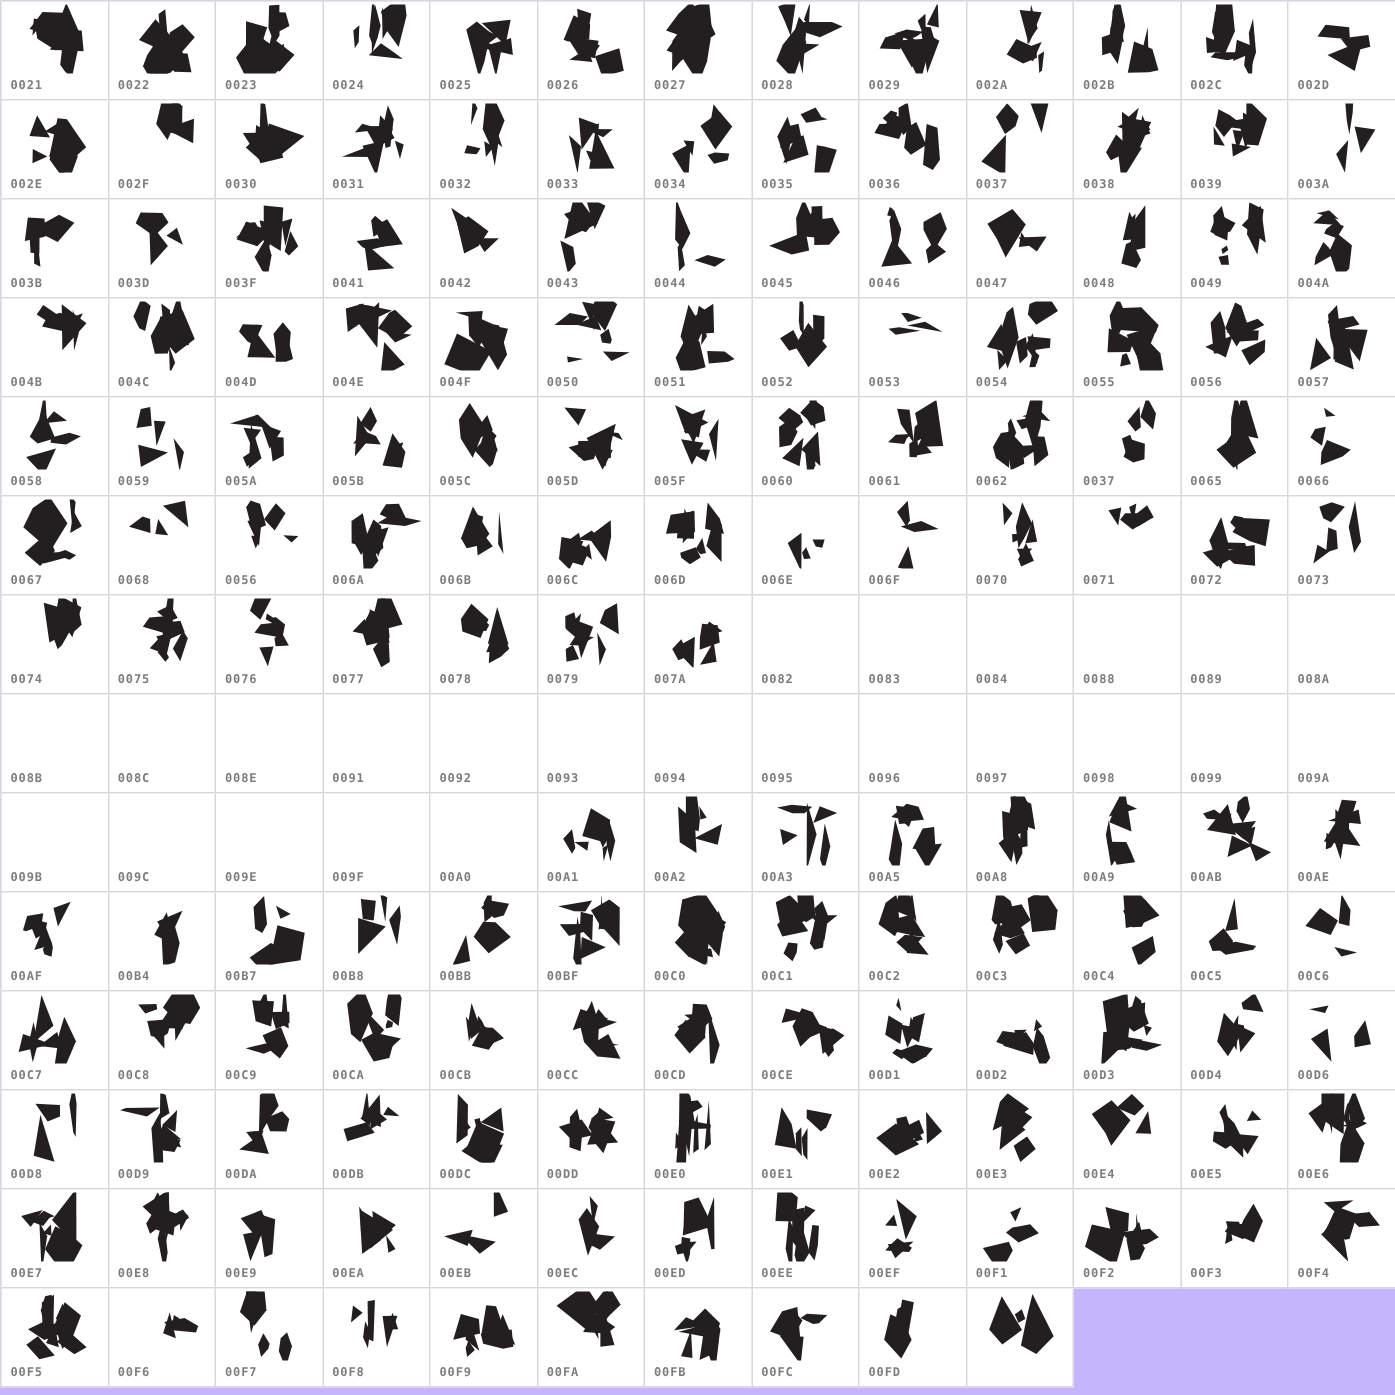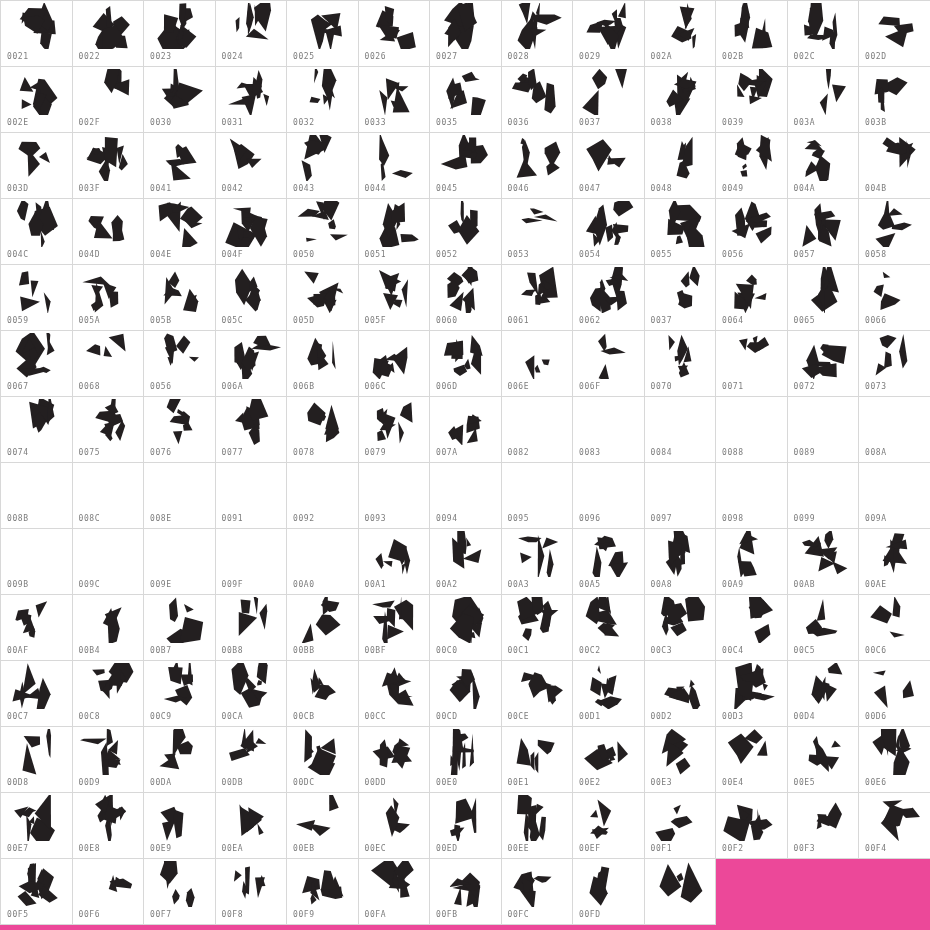--- a/index.html
+++ b/index.html
@@ -6,21 +6,22 @@
     margin: 0;
     padding: 0;
     background: #ffffff;
     font-family: "DejaVu Sans", sans-serif;
   }
   #page {
     width: 930px;
     height: 930px;
     position: relative;
     overflow: hidden;
-    background: #ec4899;
+    background: #c4b5fd;
+    font-weight: bold;
   }
   .glyph-grid {
     display: grid;
     grid-template-columns: repeat(13, 71.5px);
     width: 929.5px;
     box-sizing: border-box;
     border-top: 1px solid #d8d8d8;
     border-left: 1px solid #d8d8d8;
   }
   .cell {
@@ -264,20 +265,30 @@
           <path d="M13.1,28.5 L10.8,46.7 L5.0,21.0 Z" fill="#231f20"></path>
           <path d="M13.5,30.9 L11.6,9.3 L24.9,14.2 Z" fill="#231f20"></path>
           <path d="M24.4,22.4 L18.9,16.5 L25.1,13.1 Z" fill="#231f20"></path>
           <path d="M27.9,22.5 L16.5,17.0 L34.2,17.2 Z" fill="#231f20"></path>
           <path d="M18.5,43.5 L22.8,17.8 L35.4,43.3 Z" fill="#231f20"></path>
         </svg>
         <span class="code">0033</span>
       </div>
       <div class="cell">
         <svg class="art" viewBox="0 0 40 46" preserveAspectRatio="xMidYMid meet">
+          <path d="M13.6,50.9 L2.8,33.3 L15.2,26.5 Z" fill="#231f20"></path>
+          <path d="M16.4,34.9 L10.4,24.7 L17.6,25.2 Z" fill="#231f20"></path>
+          <path d="M27.8,15.8 L30.5,0.5 L35.8,7.4 L34.2,19.7 Z" fill="#231f20"></path>
+          <path d="M42.9,15.4 L31.7,30.7 L21.7,14.8 L34.5,5.5 Z" fill="#231f20"></path>
+          <path d="M31.2,32.7 L40.9,33.4 L39.9,37.9 L30.9,40.2 L26.4,34.4 Z" fill="#231f20"></path>
+        </svg>
+        <span class="code">0034</span>
+      </div>
+      <div class="cell">
+        <svg class="art" viewBox="0 0 40 46" preserveAspectRatio="xMidYMid meet">
           <path d="M1.0,22.0 L7.8,8.6 L11.0,19.6 L7.0,40.5 Z" fill="#231f20"></path>
           <path d="M32.2,28.6 L40.6,30.9 L34.3,49.7 L25.5,48.0 L27.3,27.9 Z" fill="#231f20"></path>
           <path d="M4.9,39.7 L12.6,23.2 L18.4,21.2 L21.8,34.1 Z" fill="#231f20"></path>
           <path d="M34.5,10.5 L20.2,12.9 L16.5,7.1 L26.5,2.7 L30.4,9.0 Z" fill="#231f20"></path>
           <path d="M2.8,29.7 L7.5,15.4 L15.1,13.5 L17.2,23.9 Z" fill="#231f20"></path>
         </svg>
         <span class="code">0035</span>
       </div>
       <div class="cell">
         <svg class="art" viewBox="0 0 40 46" preserveAspectRatio="xMidYMid meet">
@@ -714,30 +725,20 @@
         <svg class="art" viewBox="0 0 40 46" preserveAspectRatio="xMidYMid meet">
           <path d="M31.7,39.1 L24.3,41.4 L17.8,37.5 L22.5,25.9 L32.0,28.8 Z" fill="#231f20"></path>
           <path d="M39.4,8.7 L37.5,19.3 L29.0,11.0 L33.3,-2.6 Z" fill="#231f20"></path>
           <path d="M25.7,20.6 L20.4,13.9 L28.4,4.2 L29.3,17.8 Z" fill="#231f20"></path>
           <path d="M25.3,31.4 L23.6,38.3 L20.1,38.0 L16.7,25.4 L22.2,22.9 Z" fill="#231f20"></path>
         </svg>
         <span class="code">0037</span>
       </div>
       <div class="cell">
         <svg class="art" viewBox="0 0 40 46" preserveAspectRatio="xMidYMid meet">
-          <path d="M21.3,17.9 L14.8,13.7 L20.6,7.4 L25.1,12.3 L25.6,17.6 Z" fill="#231f20"></path>
-          <path d="M35.2,26.1 L34.1,33.0 L23.3,31.3 Z" fill="#231f20"></path>
-          <path d="M23.7,26.6 L14.1,46.3 L6.2,25.5 Z" fill="#231f20"></path>
-          <path d="M14.5,42.5 L3.0,41.6 L3.4,24.5 L14.4,34.1 Z" fill="#231f20"></path>
-          <path d="M19.6,42.0 L4.5,16.7 L22.6,17.8 Z" fill="#231f20"></path>
-        </svg>
-        <span class="code">0064</span>
-      </div>
-      <div class="cell">
-        <svg class="art" viewBox="0 0 40 46" preserveAspectRatio="xMidYMid meet">
           <path d="M17.3,21.5 L26.0,-6.8 L35.7,25.4 Z" fill="#231f20"></path>
           <path d="M26.2,27.9 L20.3,33.6 L21.9,11.2 Z" fill="#231f20"></path>
           <path d="M17.4,29.3 L17.5,11.8 L20.7,-5.8 L26.1,16.0 Z" fill="#231f20"></path>
           <path d="M7.7,32.9 L26.6,18.9 L34.2,34.8 L19.0,44.8 Z" fill="#231f20"></path>
           <path d="M14.8,27.2 L21.3,16.8 L21.8,47.6 Z" fill="#231f20"></path>
         </svg>
         <span class="code">0065</span>
       </div>
       <div class="cell">
         <svg class="art" viewBox="0 0 40 46" preserveAspectRatio="xMidYMid meet">

